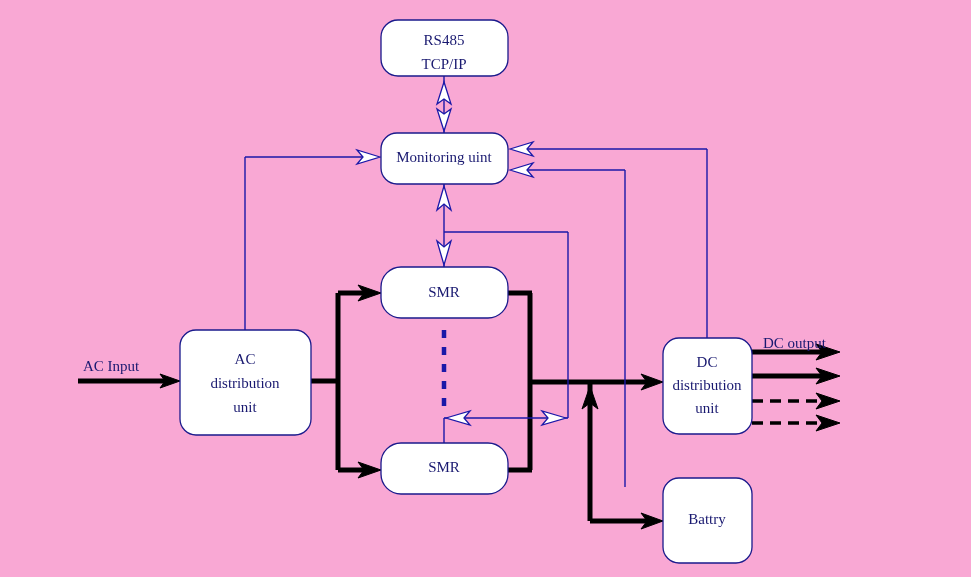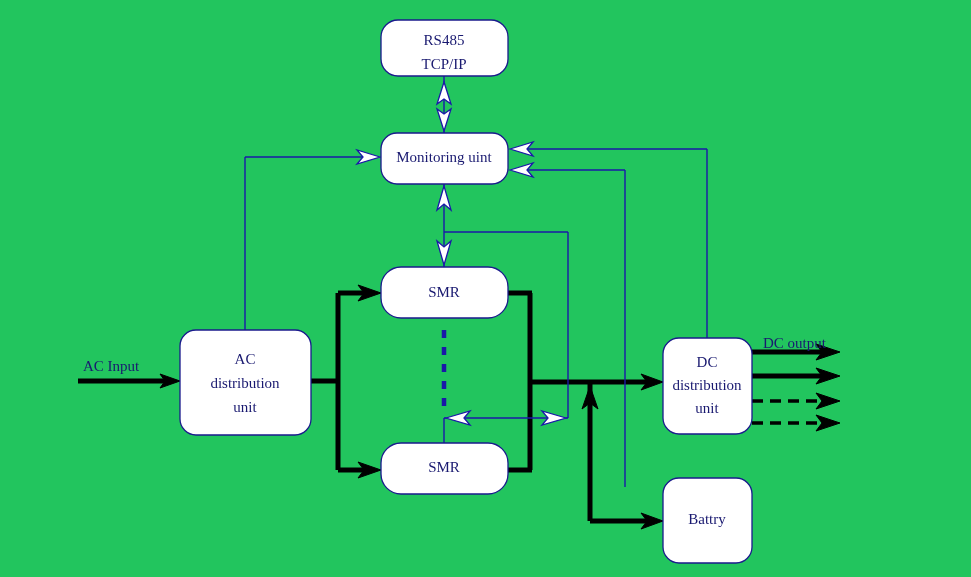--- a/index.html
+++ b/index.html
@@ -4,21 +4,21 @@
 <style>
   html, body {
     margin: 0;
     padding: 0;
     background: #ffffff;
   }
   #canvas-root {
     position: relative;
     width: 971px;
     height: 577px;
-    background: #22c55e;
+    background: #f9a8d4;
     font-family: "Liberation Serif", "DejaVu Serif", serif;
     overflow: hidden;
   }
   svg.diagram {
     position: absolute;
     left: 0;
     top: 0;
     width: 971px;
     height: 577px;
   }

